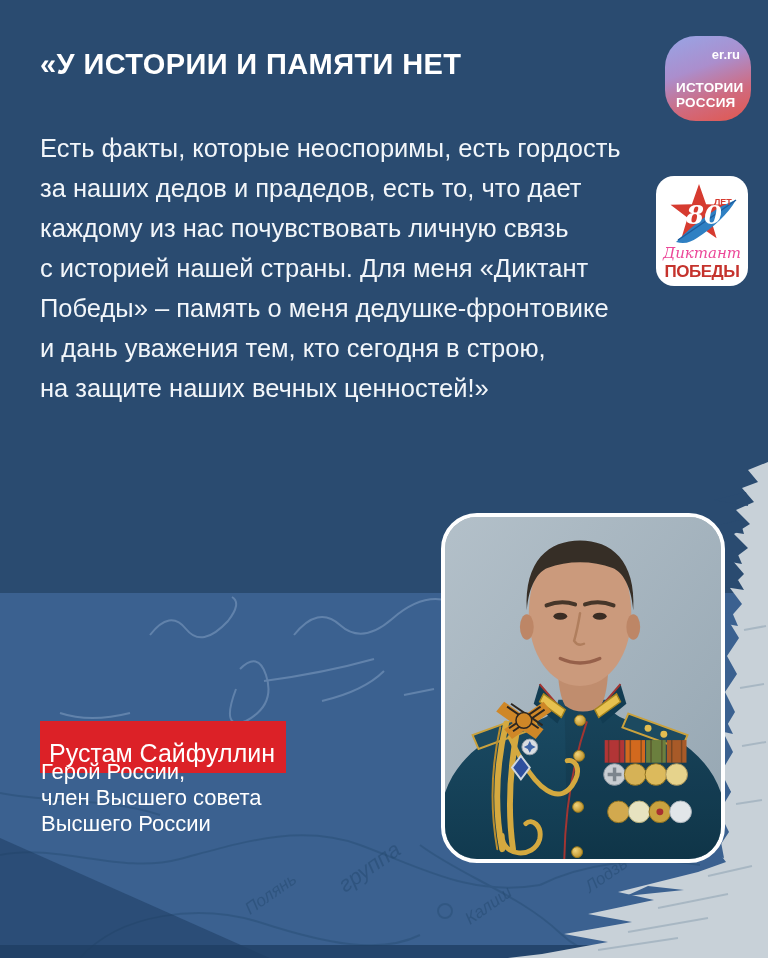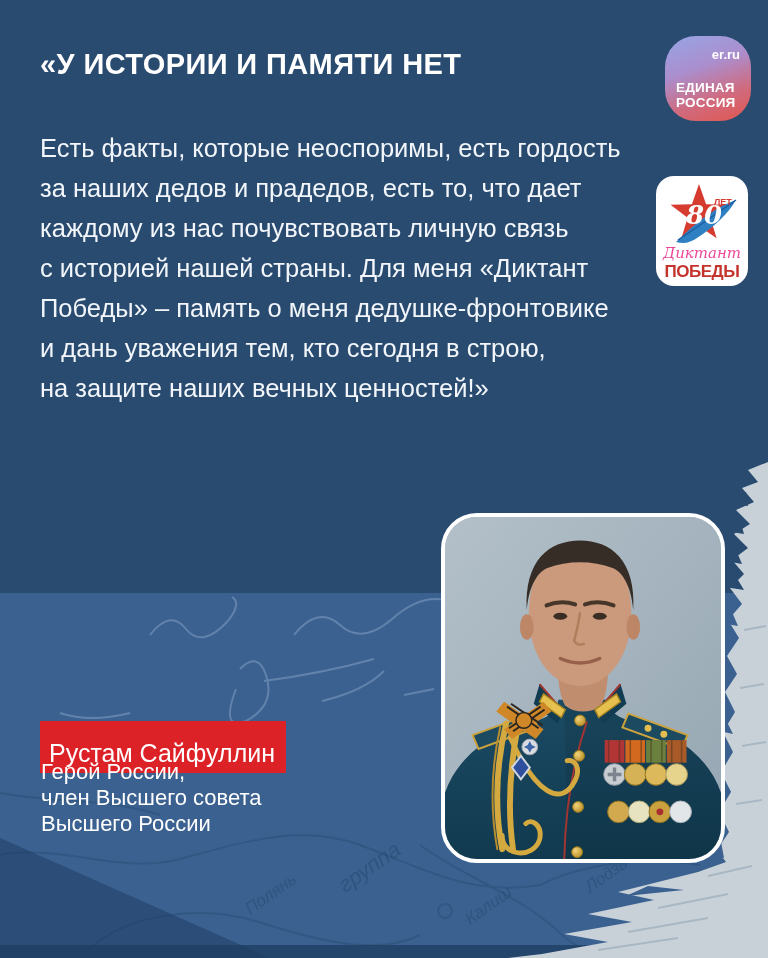--- a/index.html
+++ b/index.html
@@ -143,21 +143,21 @@
     <div>каждому из нас почувствовать личную связь</div>
     <div>с историей нашей страны. Для меня «Диктант</div>
     <div>Победы» – память о меня дедушке-фронтовике</div>
     <div>и дань уважения тем, кто сегодня в строю,</div>
     <div>на защите наших вечных ценностей!»</div>
   </div>
 
   <div class="logo-er">
     <span class="er-url">er.ru</span>
     <span class="er-name">
-      <span>ЕДИНАЯ</span><br>
+      <span>ИСТОРИИ</span><br>
       <span>РОССИЯ</span>
     </span>
   </div>
 
   <div class="logo-dictant">
     <svg width="92" height="110" viewBox="0 0 92 110">
       <path d="M43,8 L50.1,28.3 L71.5,28.7 L54.4,41.7 L60.6,62.3 L43,50 L25.4,62.3 L31.6,41.7 L14.5,28.7 L35.9,28.3 Z" fill="#d63b30"></path>
       <path d="M80,24 C62,30 42,44 20,66 C29,68.5 35,66 41,62 C57,52 72,38 80,24 Z" fill="#2f80c3"></path>
       <path d="M80,24 C60,38 40,52 22,64" stroke="#1c5d9f" stroke-width="1.5" fill="none"></path>
       <text x="30" y="48" font-size="26" font-weight="700" font-style="italic" fill="#ffffff" font-family="DejaVu Serif, serif">80</text>

